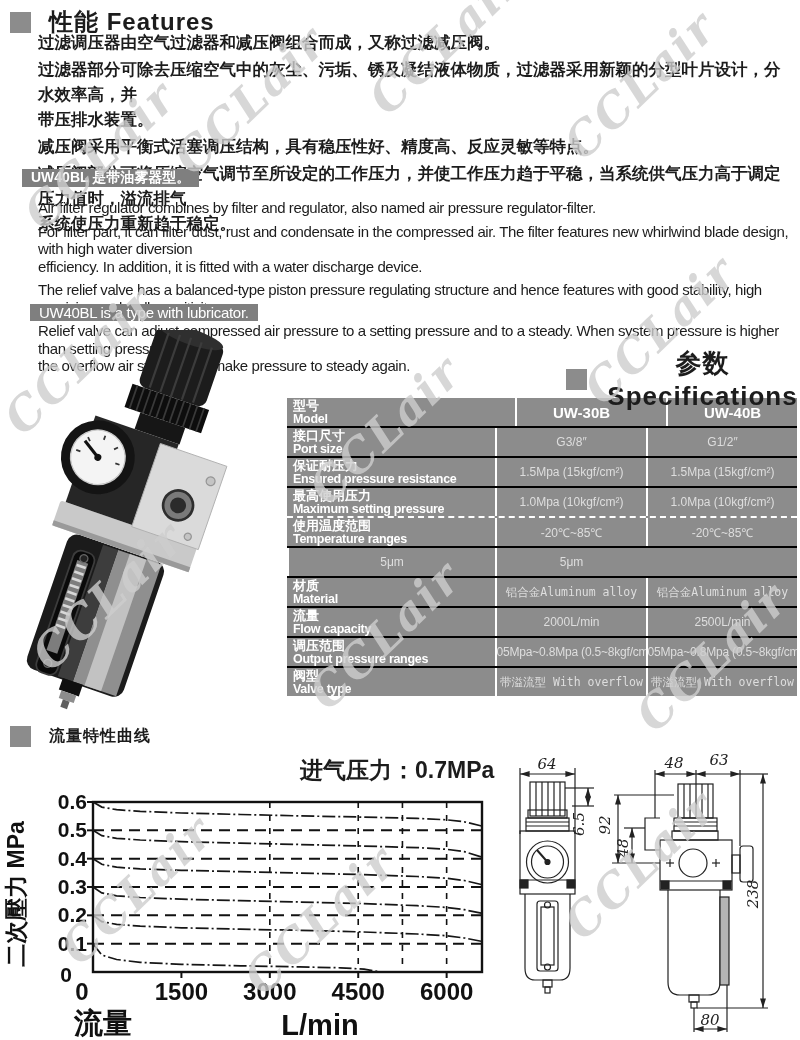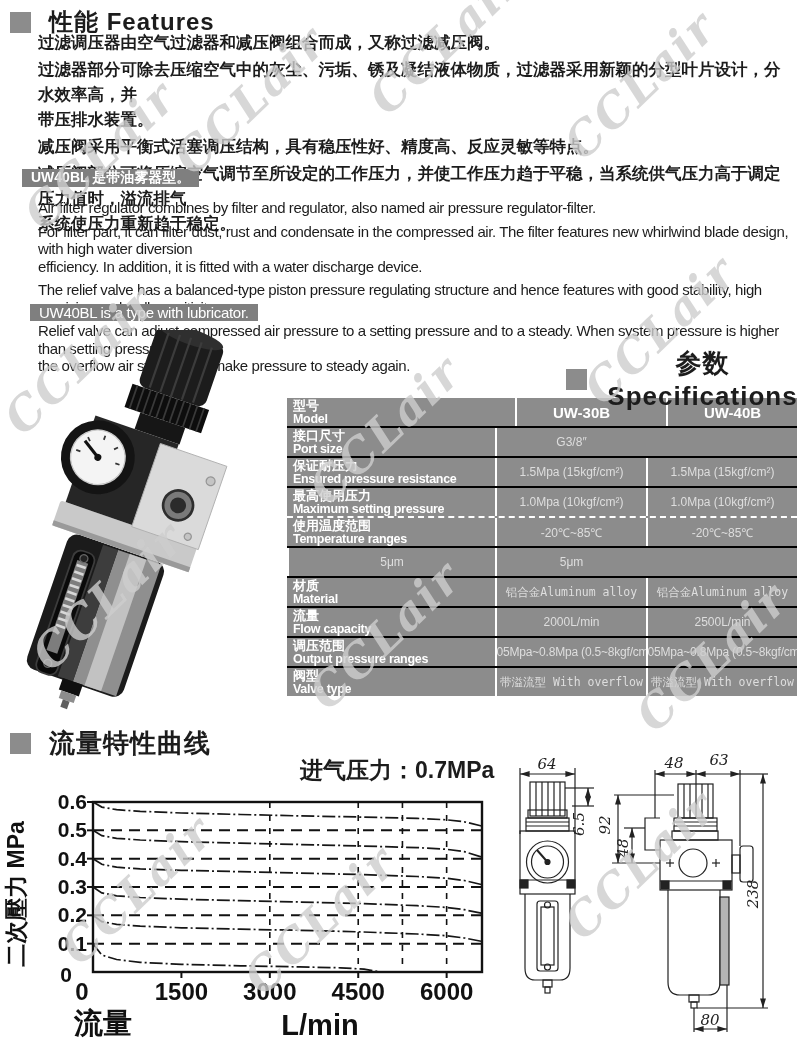--- a/index.html
+++ b/index.html
@@ -193,20 +193,21 @@
         </div>
         <div class="spec-val">UW-30B</div>
         <div class="spec-val">UW-40B</div>
       </div>
       <div class="spec-row">
         <div class="spec-label">
           <span class="zh">接口尺寸</span>
           <span class="en">Port size</span>
         </div>
         <div class="spec-val">G3/8″</div>
+        <div class="spec-val">G1/2″</div>
       </div>
       <div class="spec-row">
         <div class="spec-label">
           <span class="zh">保证耐压力</span>
           <span class="en">Ensured pressure resistance</span>
         </div>
         <div class="spec-val">1.5Mpa (15kgf/cm²)</div>
         <div class="spec-val">1.5Mpa (15kgf/cm²)</div>
       </div>
       <div class="spec-row dashed">
@@ -258,21 +259,21 @@
           <span class="zh">阀型</span>
           <span class="en">Valve type</span>
         </div>
         <div class="spec-val mono">带溢流型 With overflow</div>
         <div class="spec-val mono">带溢流型 With overflow</div>
       </div>
     </div>
 
   <div class="sec-head" style="left:10px;top:726px;">
     <span class="sq"></span>
-    <span class="sec-title" style="font-size:26px;">流量特性曲线</span>
+    <span class="sec-title" style="font-size:16px;">流量特性曲线</span>
   </div>
   <div class="chart-title">进气压力：0.7MPa</div>
 
   <svg class="chart-svg" id="chart-svg" width="500" height="254" viewBox="0 0 500 254">
       <line x1="93" y1="157.66666666666666" x2="482" y2="157.66666666666666" stroke="#111" stroke-width="2" stroke-dasharray="11 7"></line>
       <line x1="93" y1="129.33333333333331" x2="482" y2="129.33333333333331" stroke="#111" stroke-width="2" stroke-dasharray="11 7"></line>
       <line x1="93" y1="101" x2="482" y2="101" stroke="#111" stroke-width="2" stroke-dasharray="11 7"></line>
       <line x1="93" y1="72.66666666666666" x2="482" y2="72.66666666666666" stroke="#111" stroke-width="2" stroke-dasharray="11 7"></line>
       <line x1="93" y1="44.333333333333314" x2="482" y2="44.333333333333314" stroke="#111" stroke-width="2" stroke-dasharray="11 7"></line>
       <line x1="269.8181818181818" y1="16" x2="269.8181818181818" y2="186" stroke="#111" stroke-width="1.6" stroke-dasharray="6 7"></line>

